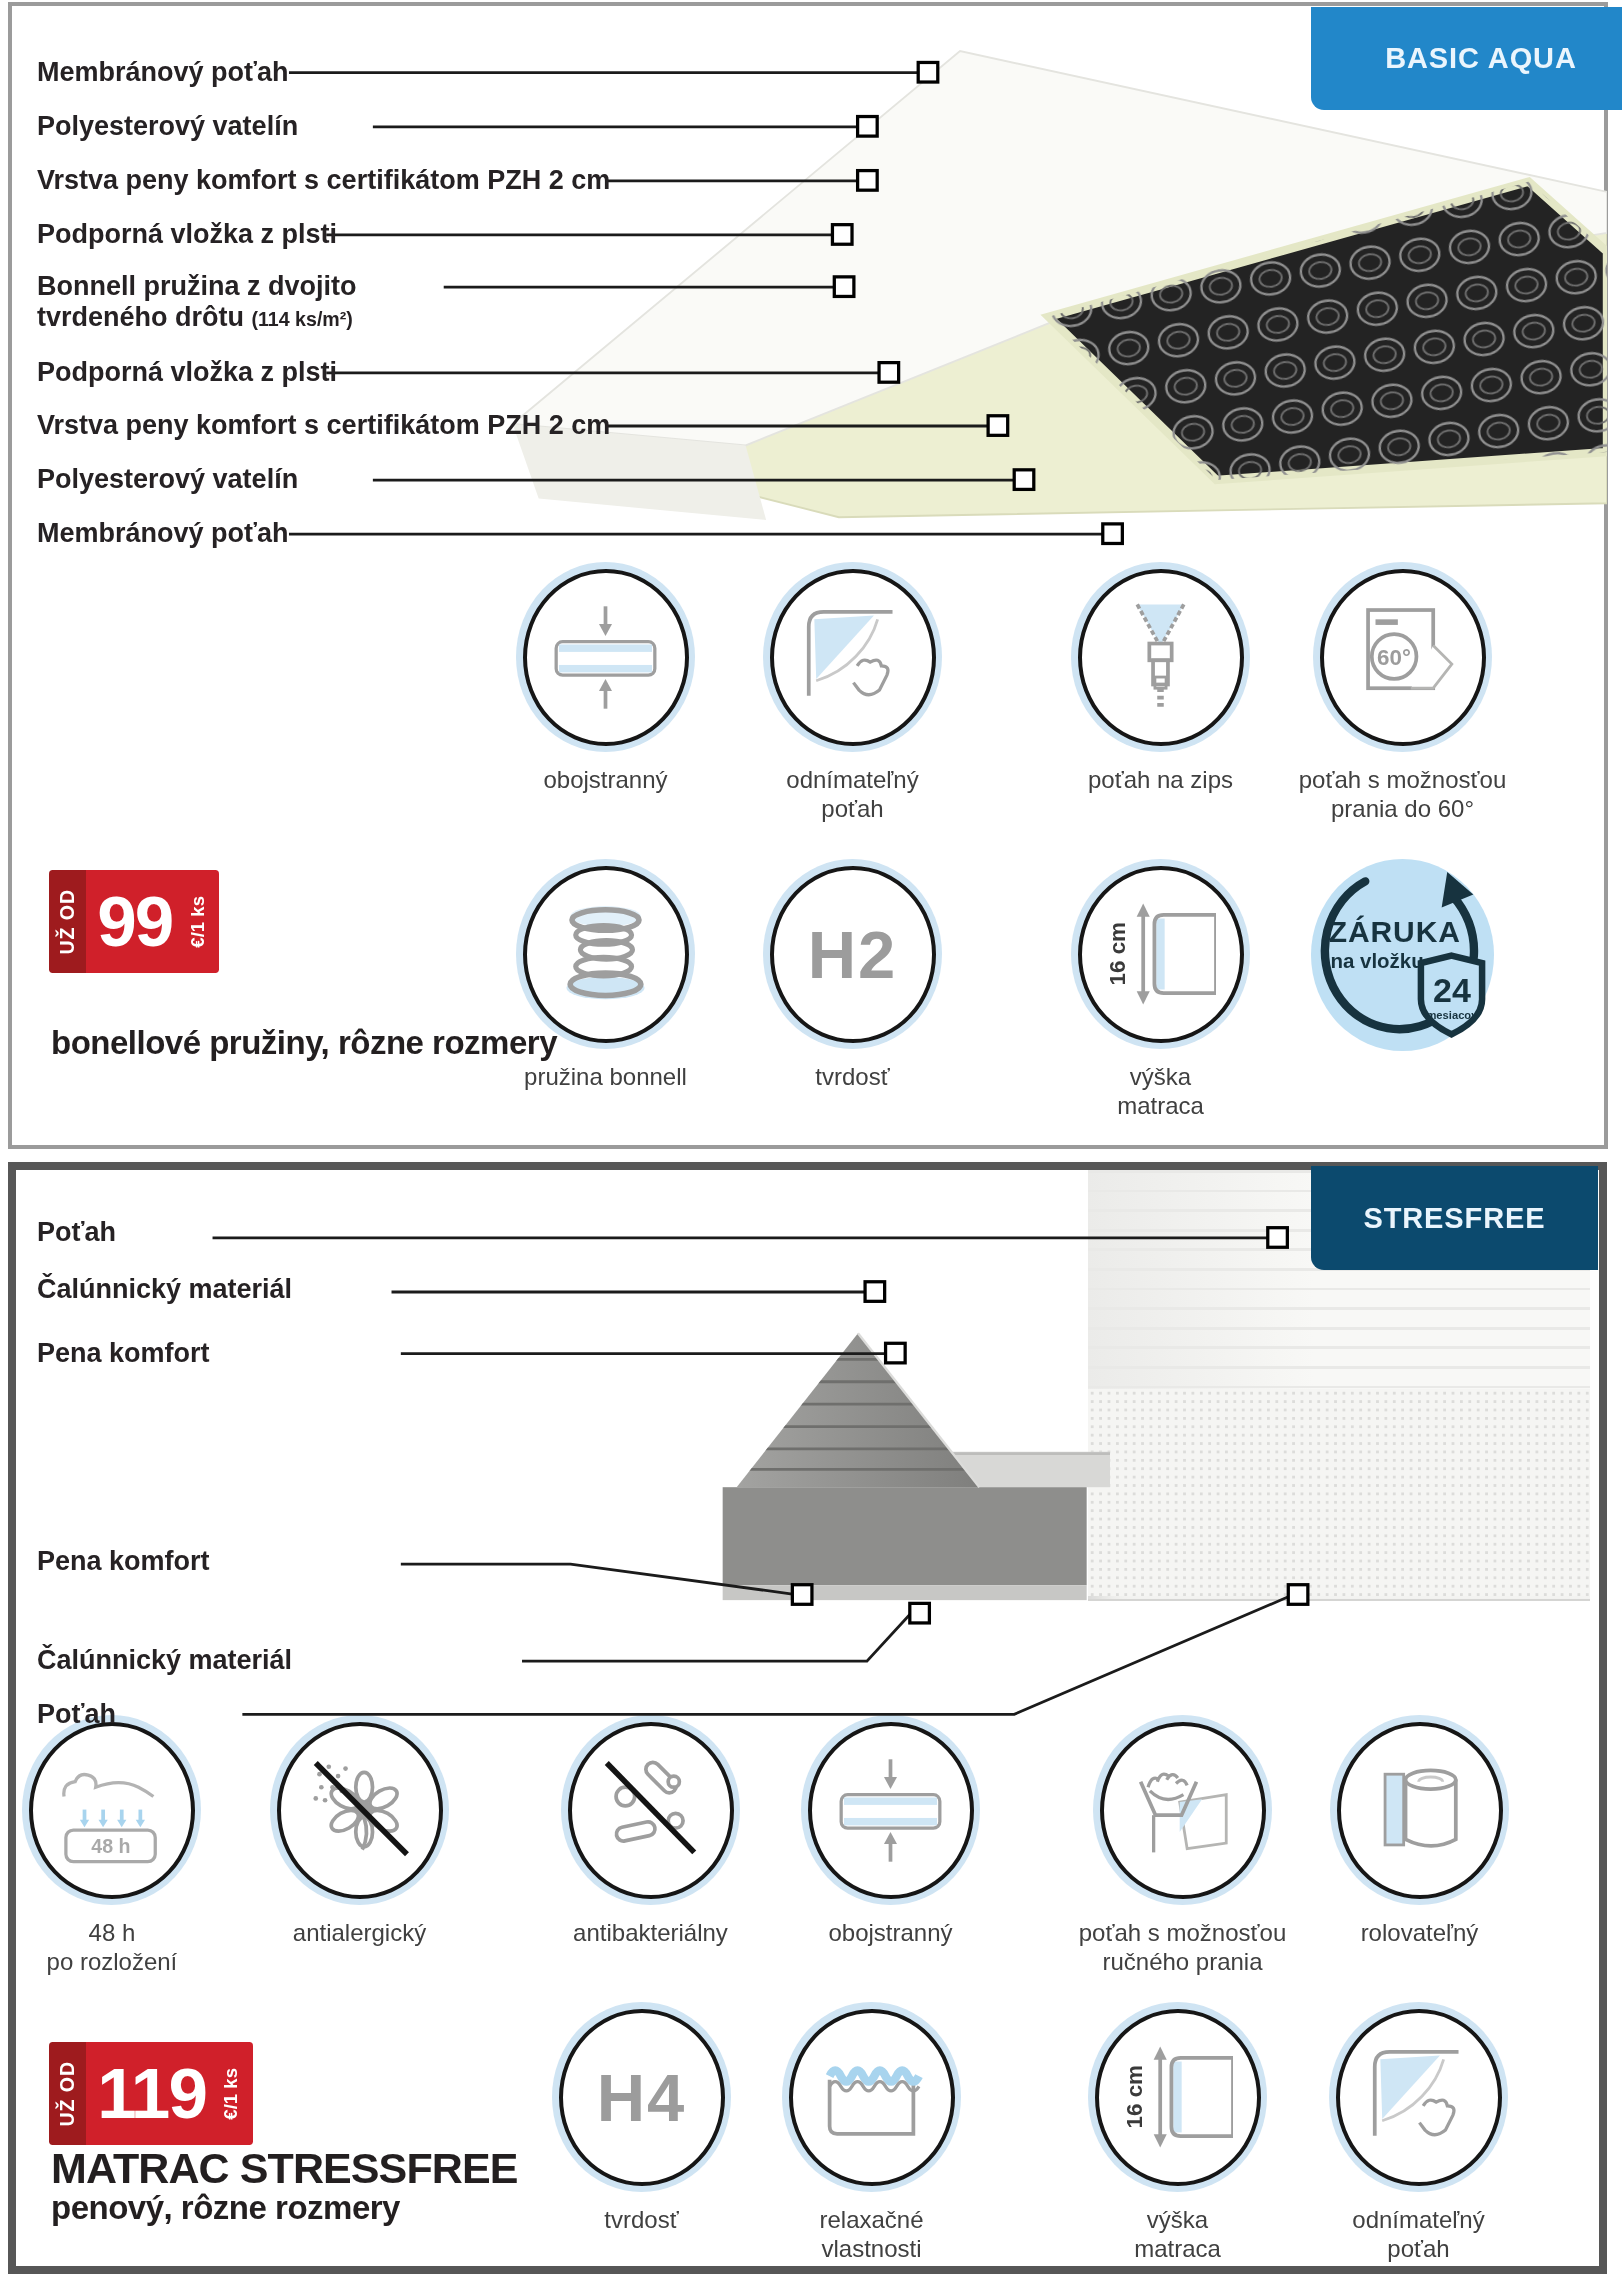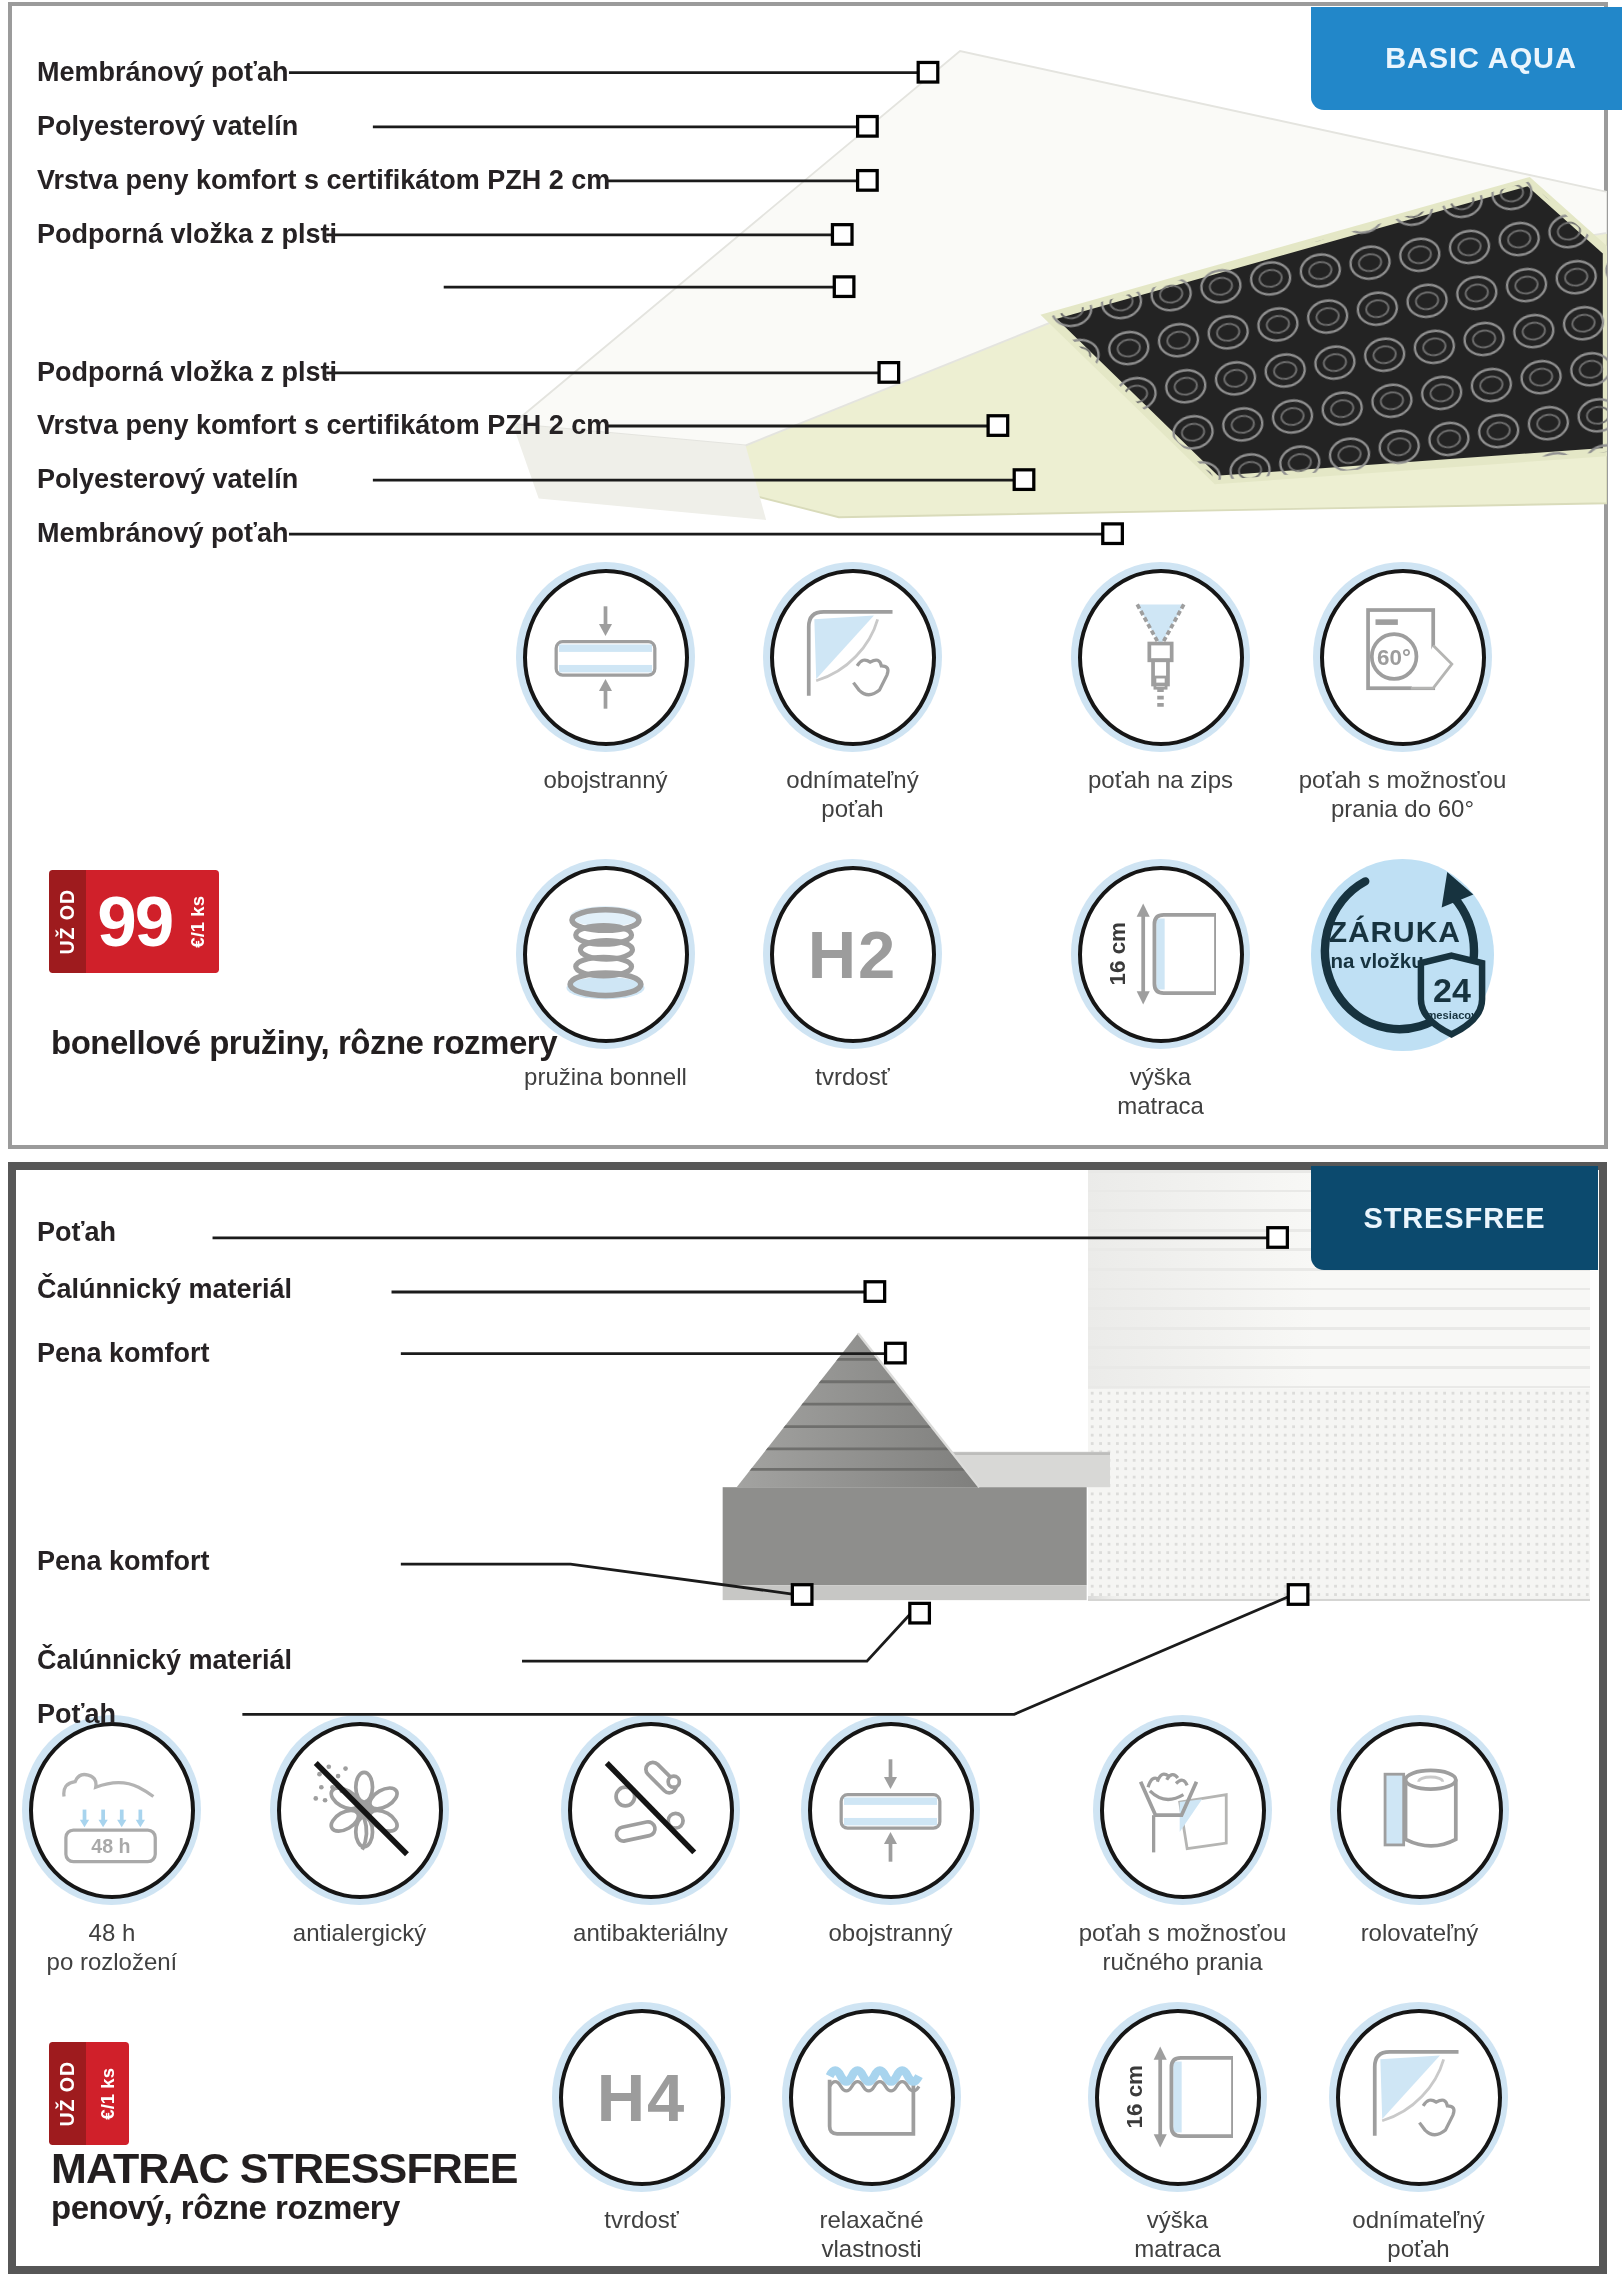--- a/index.html
+++ b/index.html
@@ -76,20 +76,25 @@
   </svg>
 
   <div class="badge" style="left:1311px;top:6.5px;width:340px;height:103px;background:#2287c9;">
     <span>BASIC AQUA</span>
   </div>
 
   <div class="layer-label" style="top:57px;">Membránový poťah</div>
   <div class="layer-label" style="top:111px;">Polyesterový vatelín</div>
   <div class="layer-label" style="top:165px;">Vrstva peny komfort s certifikátom PZH 2 cm</div>
   <div class="layer-label" style="top:219px;">Podporná vložka z plsti</div>
+  <div class="layer-label" style="top:271px;">
+    <span>Bonnell pružina z dvojito</span><br>
+    <span>tvrdeného drôtu</span>
+    <span class="note">(114 ks/m²)</span>
+  </div>
   <div class="layer-label" style="top:357px;">Podporná vložka z plsti</div>
   <div class="layer-label" style="top:410px;">Vrstva peny komfort s certifikátom PZH 2 cm</div>
   <div class="layer-label" style="top:464px;">Polyesterový vatelín</div>
   <div class="layer-label" style="top:518px;">Membránový poťah</div>
 
   <div class="feat" style="left:475px;top:562px;">
     <div class="ring">
         <div class="disc">
       <svg width="121" height="121" viewBox="0 0 130 130">
         <rect x="12" y="48" width="106" height="36" rx="7" fill="#fff" stroke="#9e9e9e" stroke-width="3.5"></rect>
@@ -488,20 +493,21 @@
     <div class="flabel">
       <span>odnímateľný</span>
       <span>poťah</span>
     </div>
   </div>
 
   <div class="price" style="left:49px;top:2042px;">
     <div class="strip">
       <span class="vtext">UŽ OD</span>
       </div>
+    <div class="amount">119</div>
     <div class="unit">
       <span class="vtext">€/1 ks</span>
       </div>
   </div>
   <div class="ptitle" style="left:51px;top:2144px;">MATRAC STRESSFREE</div>
   <div class="psub" style="left:51px;top:2189px;">penový, rôzne rozmery</div>
 
   <svg class="abs" style="left:0;top:0;z-index:6;pointer-events:none;" width="1622" height="2282" viewBox="0 0 1740 2448">
     <g stroke="#1b1b1b" stroke-width="3" fill="none">
       <line x1="310" y1="78" x2="985" y2="78"></line>

